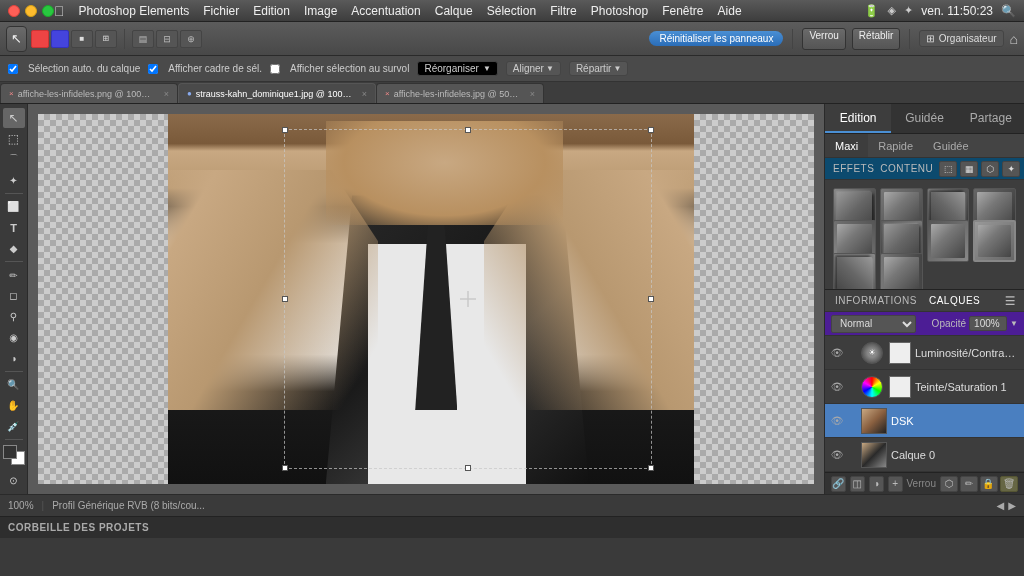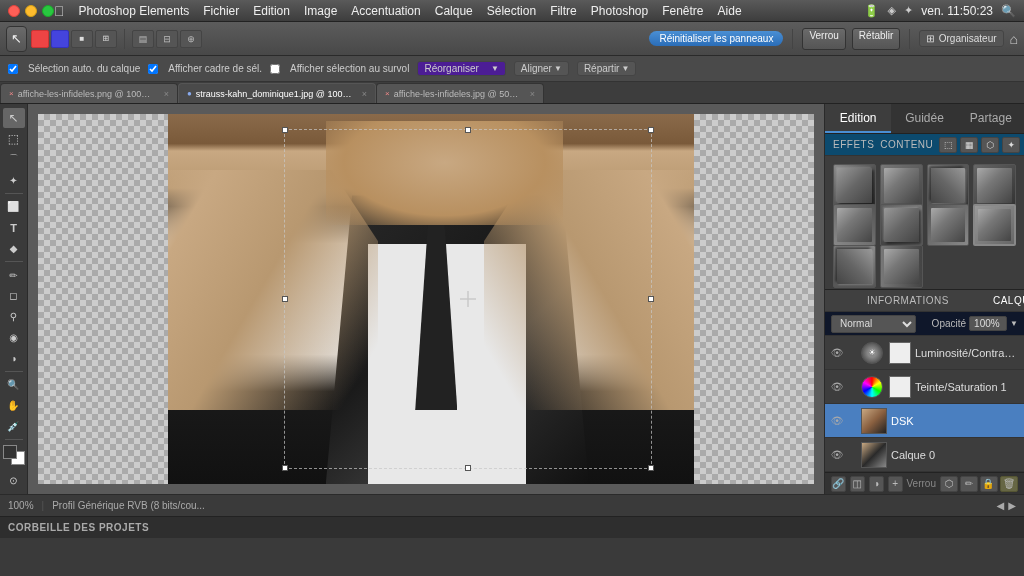--- a/index.html
+++ b/index.html
@@ -352,26 +352,25 @@
       gap: 8px;
       font-size: 10px;
       color: #bbb;
       text-transform: uppercase;
       letter-spacing: 0.5px;
       border-bottom: 1px solid #333;
     }
     .layers-header-tab {
       cursor: pointer;
       padding: 0 2px;
-      margin-left: 32px;
     }
     .layers-header-tab.active { color: #fff; }
     #layers-controls {
       height: 24px;
-      background: #0f172a;
+      background: #4c1d95;
       display: flex;
       align-items: center;
       padding: 0 6px;
       gap: 16px;
       border-bottom: 1px solid #333;
     }
     .blend-mode-select {
       background: #555;
       border: 1px solid #444;
       border-radius: 2px;
@@ -555,21 +554,21 @@
     <span>Sélection auto. du calque</span>
   </div>
   <div class="options-check">
     <input type="checkbox" checked="" style="">
     <span>Afficher cadre de sél.</span>
   </div>
   <div class="options-check">
     <input type="checkbox" style="">
     <span>Afficher sélection au survol</span>
   </div>
-  <div style="display:flex;align-items:center;gap:12px;background:#4c1d95;border:1px solid #444;border-radius:3px;padding:1px 6px;cursor:pointer;">
+  <div style="display:flex;align-items:center;gap:4px;background:#000000;border:1px solid #444;border-radius:3px;padding:1px 6px;cursor:pointer;">
     <span>Réorganiser</span>
       <span style="font-size:8px;">▼</span>
   </div>
   <div style="display:flex;align-items:center;gap:2px;background:#555;border:1px solid #444;border-radius:3px;padding:1px 6px;cursor:pointer;">
     <span>Aligner</span>
       <span style="font-size:8px;">▼</span>
   </div>
   <div style="display:flex;align-items:center;gap:2px;background:#555;border:1px solid #444;border-radius:3px;padding:1px 6px;cursor:pointer;">
     <span>Répartir</span>
       <span style="font-size:8px;">▼</span>
@@ -665,20 +664,25 @@
   </div>
 
   <div id="right-panel">
 
     <div id="panel-tabs">
       <div class="panel-tab active">Edition</div>
       <div class="panel-tab">Guidée</div>
       <div class="panel-tab">Partage</div>
     </div>
 
+    <div id="panel-subtabs">
+      <div class="panel-subtab active">Maxi</div>
+      <div class="panel-subtab">Rapide</div>
+      <div class="panel-subtab">Guidée</div>
+    </div>
 
     <div id="effects-header">
       <span style="font-size:10px;color:#bbb;text-transform:uppercase;letter-spacing:0.5px;">EFFETS</span>
       <span style="font-size:10px;color:#bbb;text-transform:uppercase;letter-spacing:0.5px;">CONTENU</span>
       <div class="effects-icons">
         <div class="eff-icon">⬚</div>
         <div class="eff-icon">▦</div>
         <div class="eff-icon">⬡</div>
         <div class="eff-icon">✦</div>
       </div>

